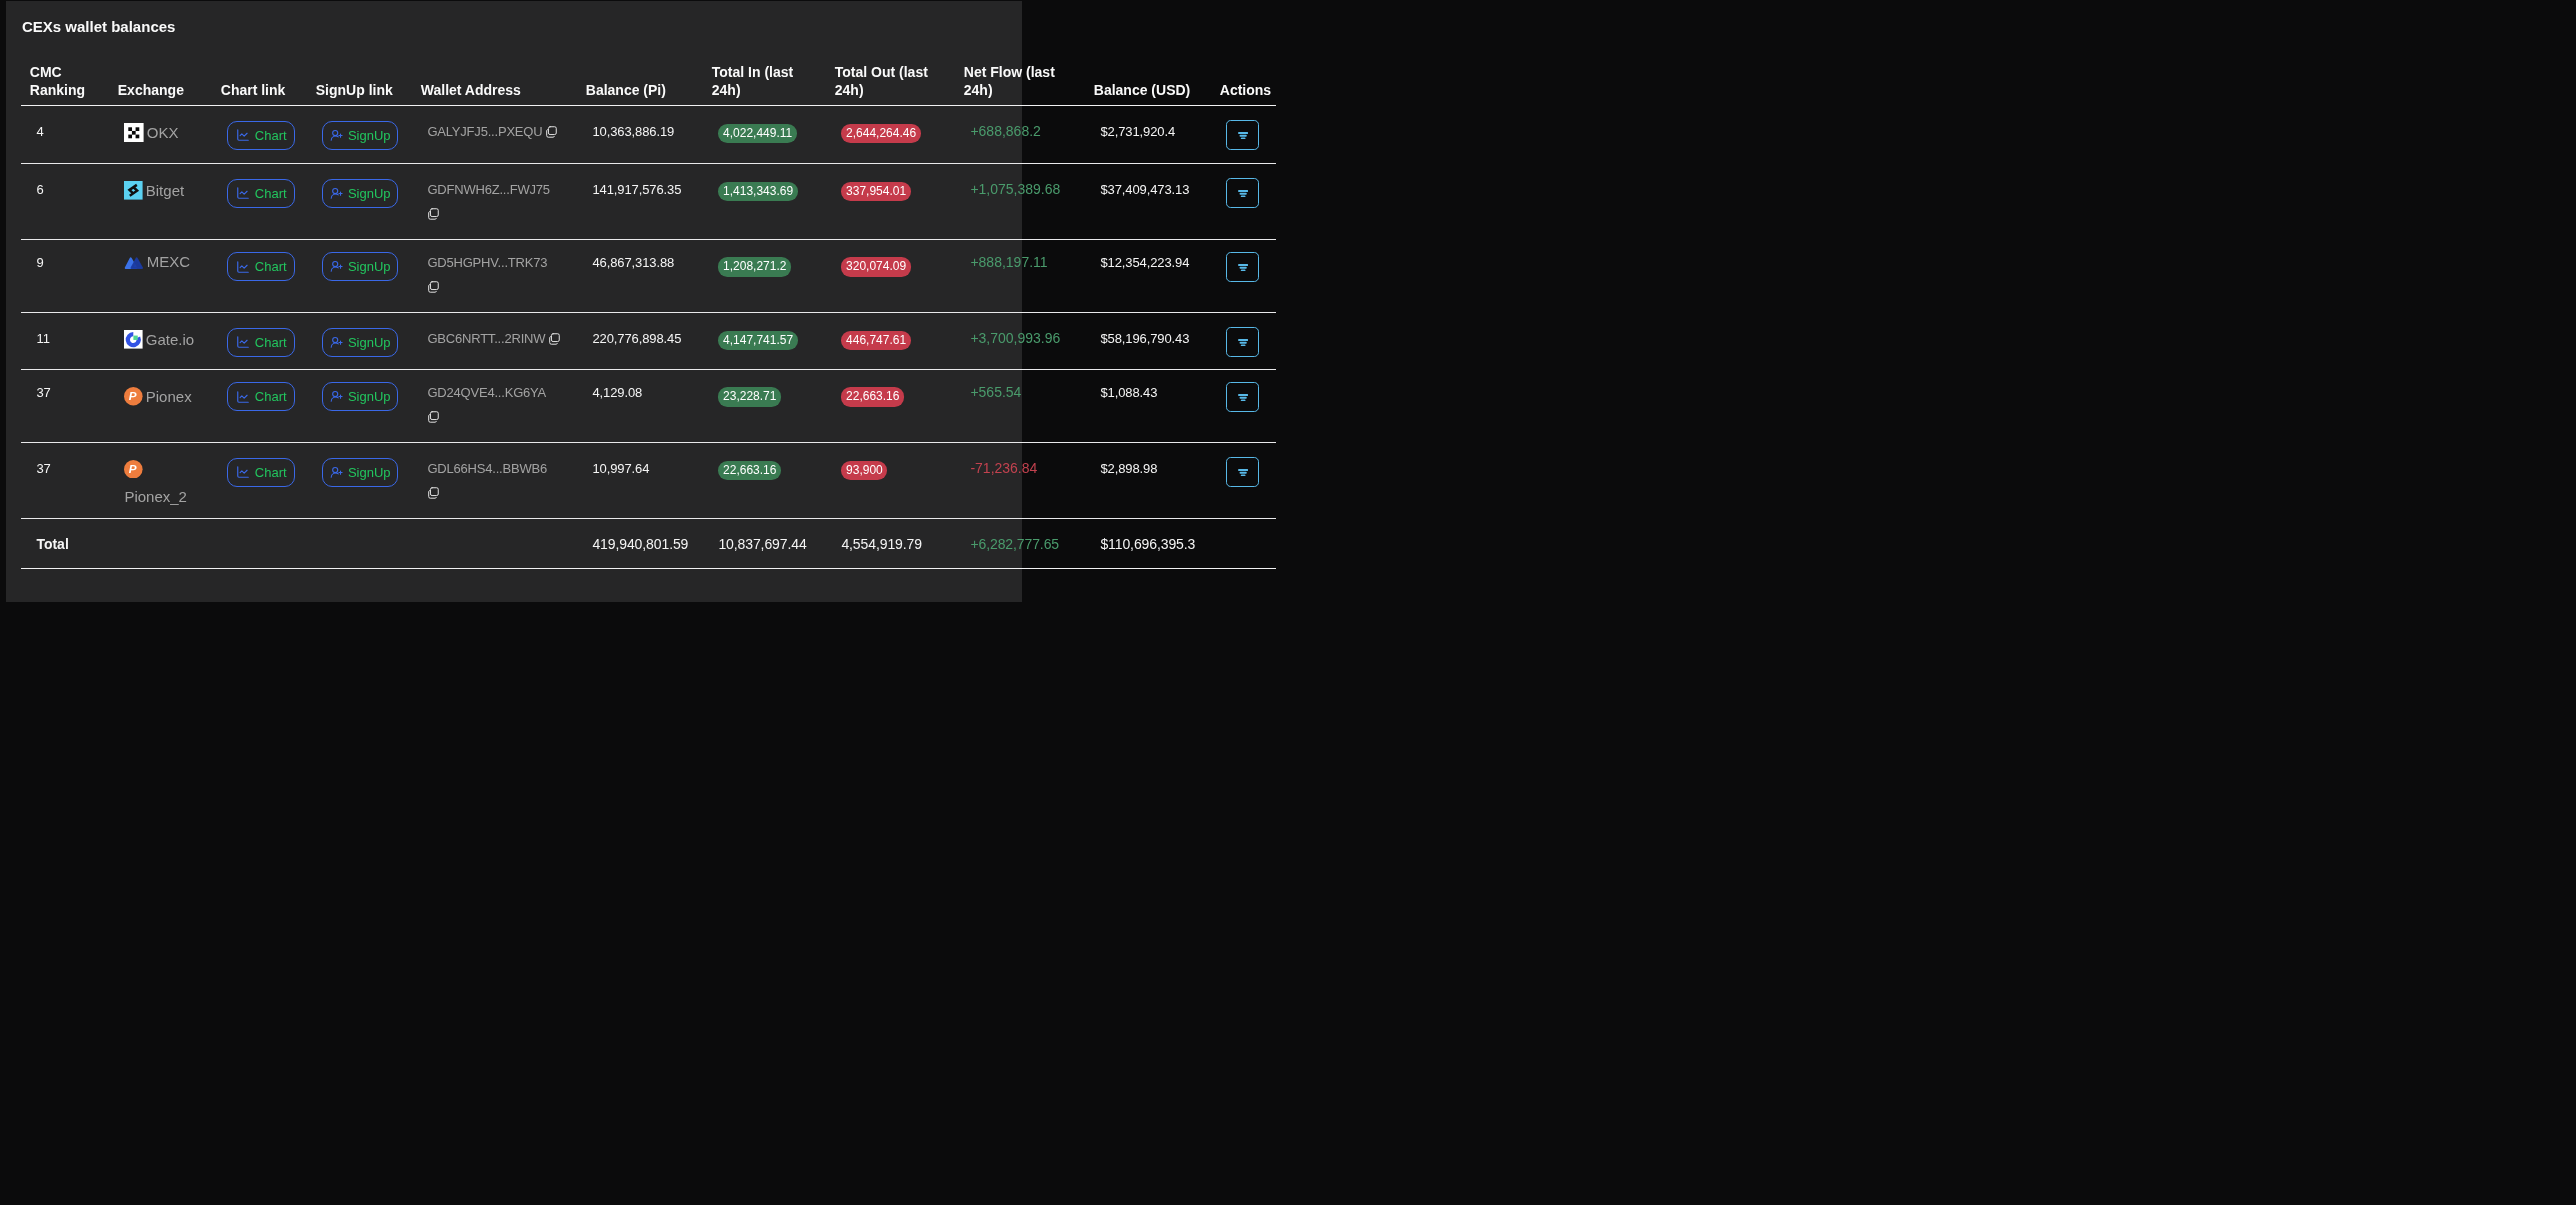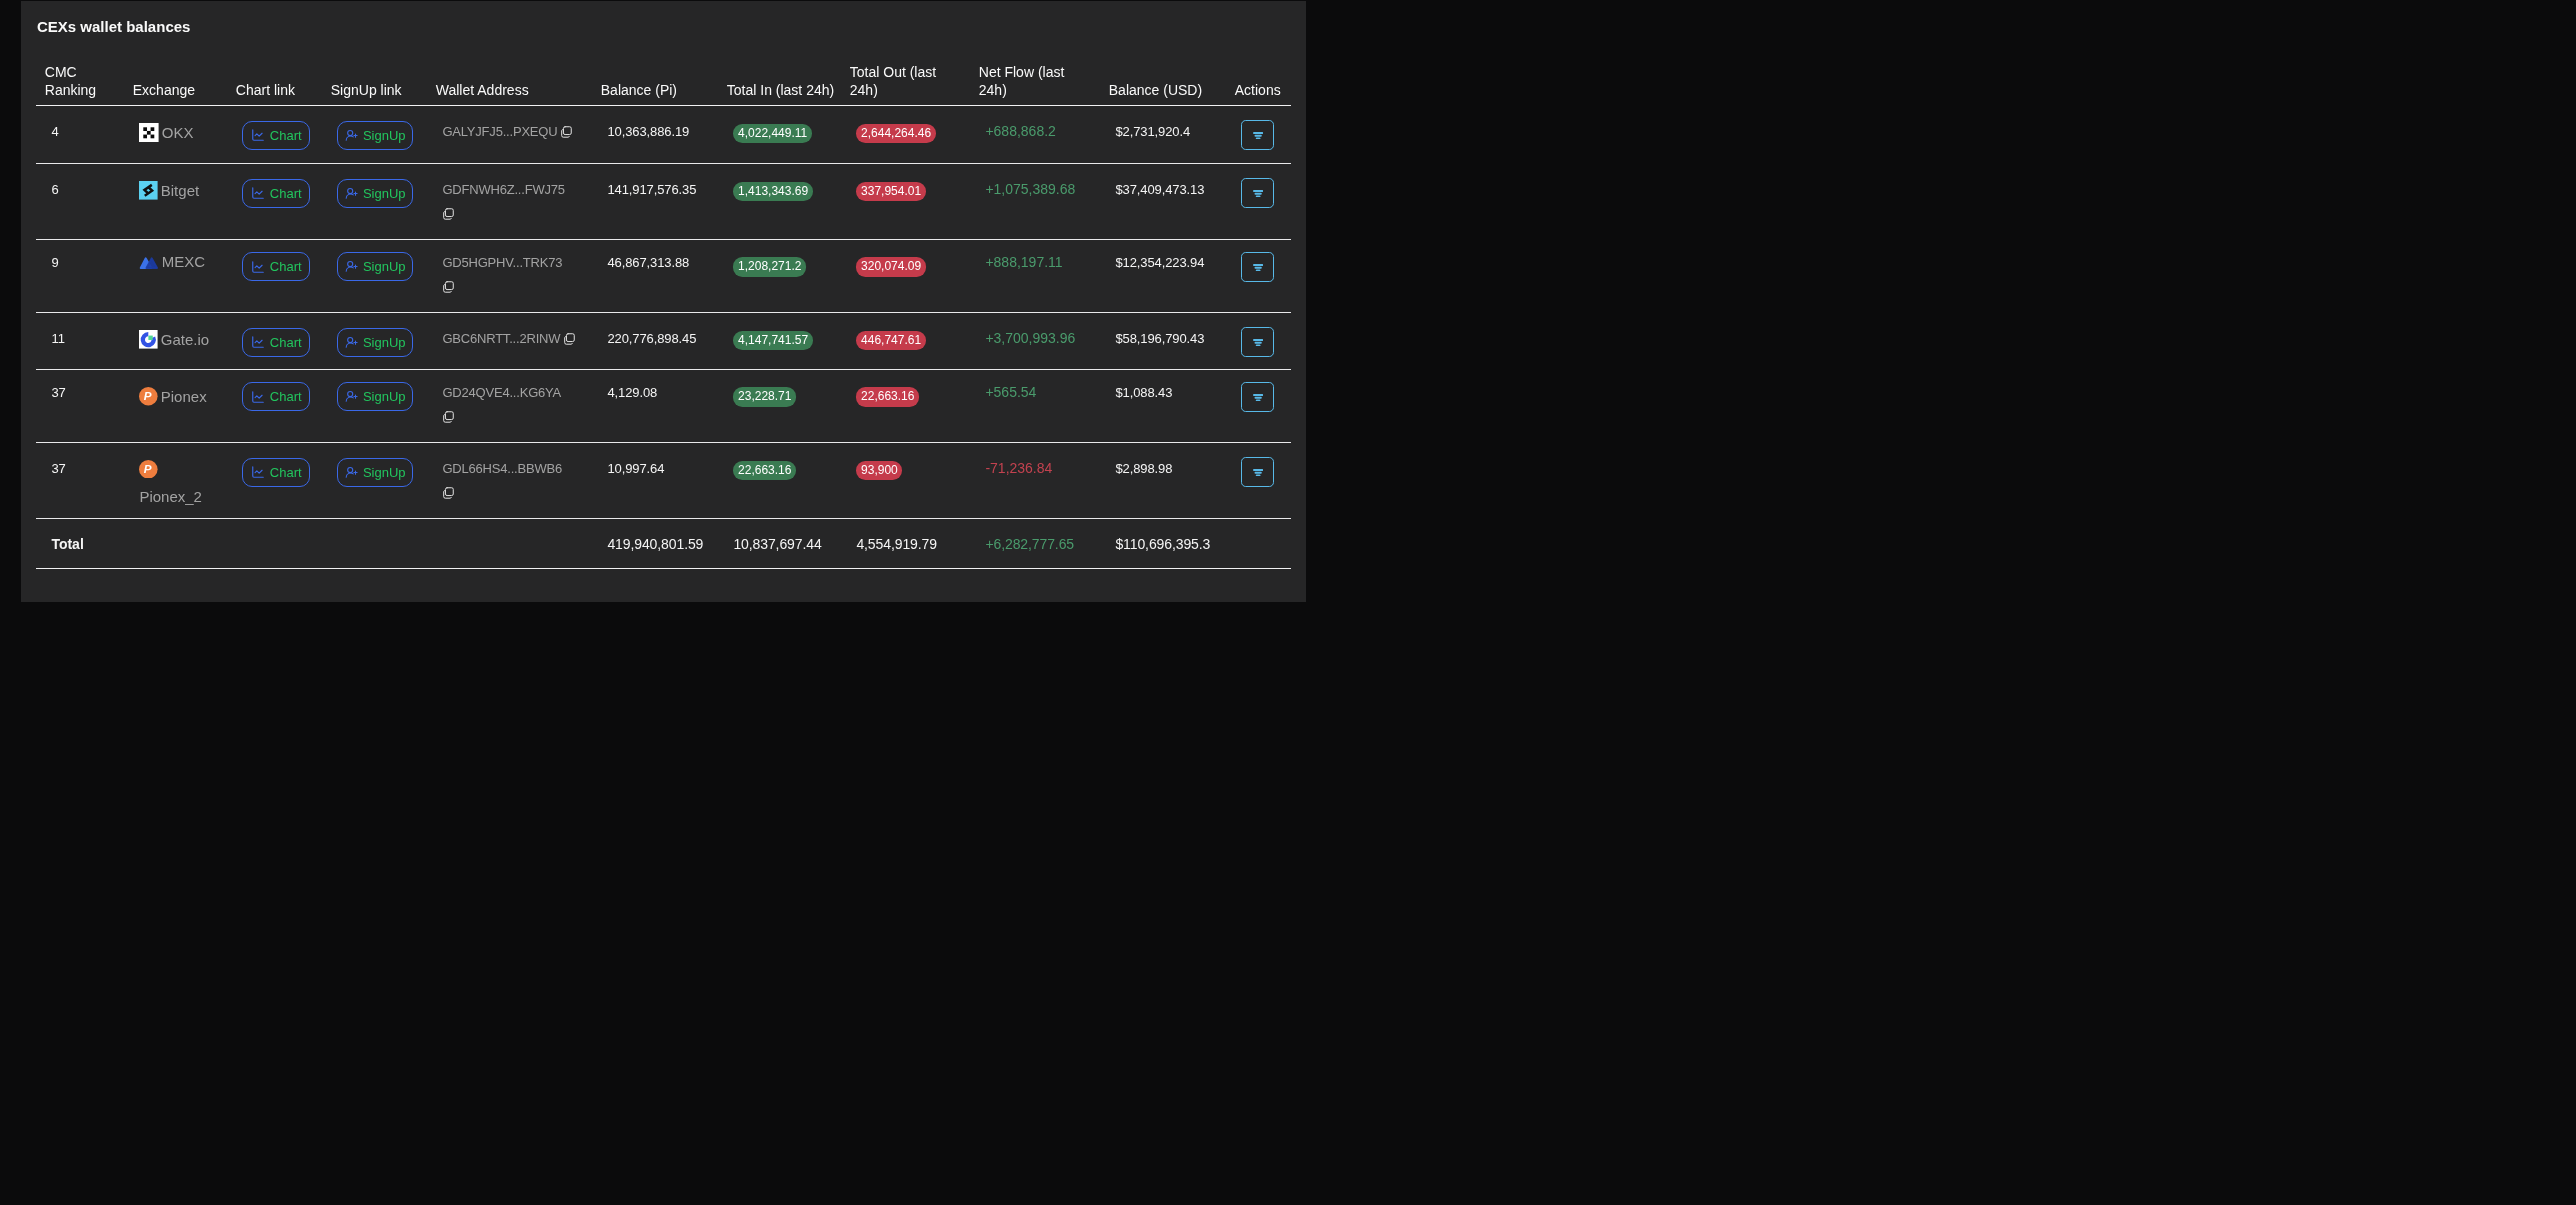--- a/index.html
+++ b/index.html
@@ -1,21 +1,21 @@
 <!DOCTYPE html>
 <html style="font-size:15px"><head><meta charset="utf-8">
 <style>
 *{margin:0;padding:0;box-sizing:border-box}
 html,body{width:1288px;height:603px;background:#0b0b0c;font-family:"Liberation Sans",sans-serif;overflow:hidden}
-.card{position:absolute;left:21px;top:0.5px;width:1285px;height:601px;background:#262627}
+.card{position:absolute;left:6px;top:0.5px;width:1016px;height:601px;background:#262627}
 h1{font-size:15px;font-weight:bold;color:#fafafa;margin:15px 0 0 16px;line-height:22.4px}
 table{border-collapse:collapse;table-layout:fixed;margin-left:15.4px;width:1255px}
 col.c1{width:88px}col.c2{width:103px}col.c3{width:95px}col.c4{width:105px}col.c5{width:165px}col.c6{width:126px}col.c7{width:123px}col.c8{width:129px}col.c9{width:130px}col.c10{width:126px}col.c11{width:65px}
 thead tr{height:68px}
-th{font-size:14px;font-weight:normal;color:#fafafa;text-align:left;vertical-align:bottom;padding:0 5.6px 5.6px 8.4px;line-height:18.6px;border-bottom:1.9px solid #f2f2f3}
+th{font-size:14px;font-weight:bold;color:#fafafa;text-align:left;vertical-align:bottom;padding:0 5.6px 5.6px 8.4px;line-height:18.6px;border-bottom:1.9px solid #f2f2f3}
 td{vertical-align:top;padding:15.4px 0 0 15px;font-size:13px;line-height:19.6px;border-bottom:1.4px solid #e9e9eb;color:#f5f5f5}
 td.bt{padding-top:14.4px}
 td.pl{padding-top:17.7px}
 td.ab{padding-top:14px}
 td.exc{padding-top:16.3px}
 tr.tot td{border-bottom:1.9px solid #f2f2f3;padding-top:16px}
 .cmc{font-size:13px}
 .num{font-size:13px;letter-spacing:-0.1px}
 .lnk{color:#a3a3a3;text-decoration:none}
 .ex{font-size:15px}

